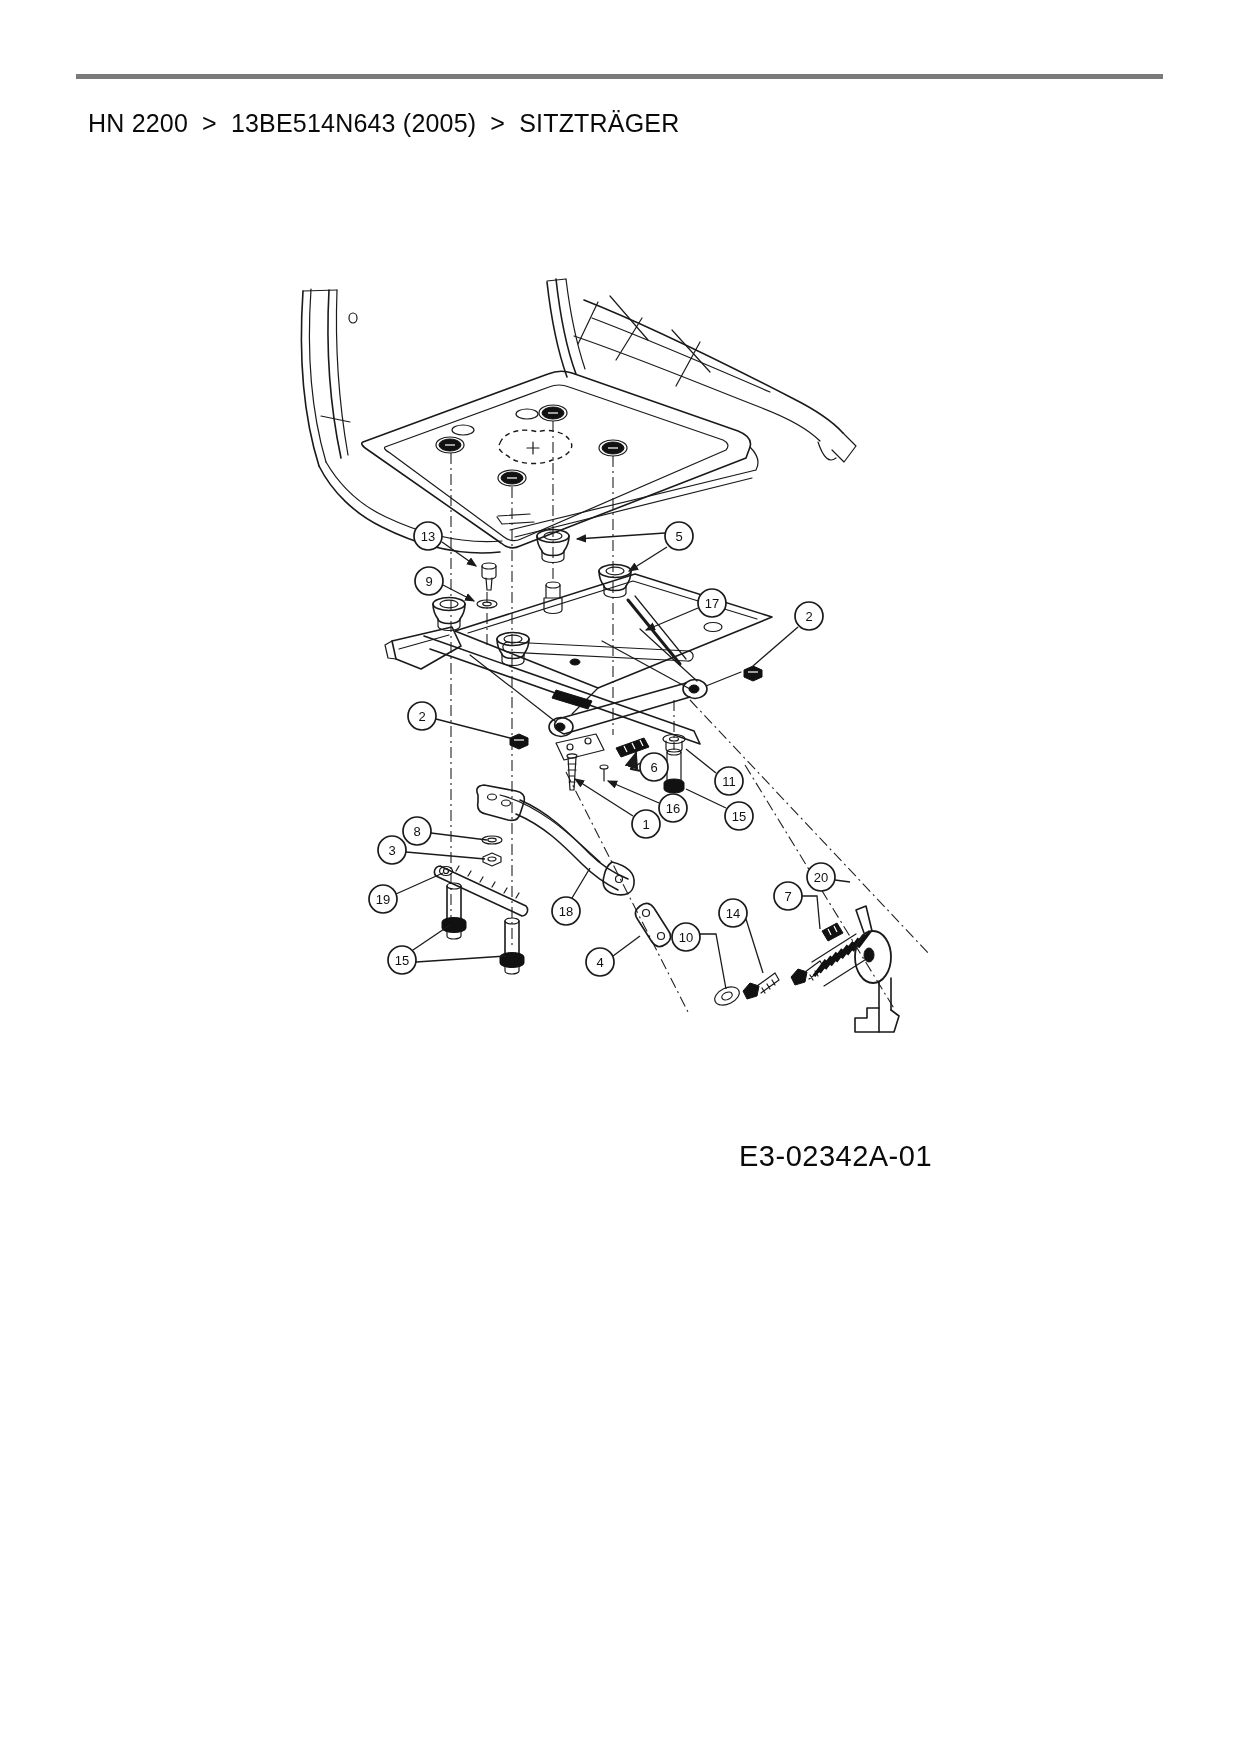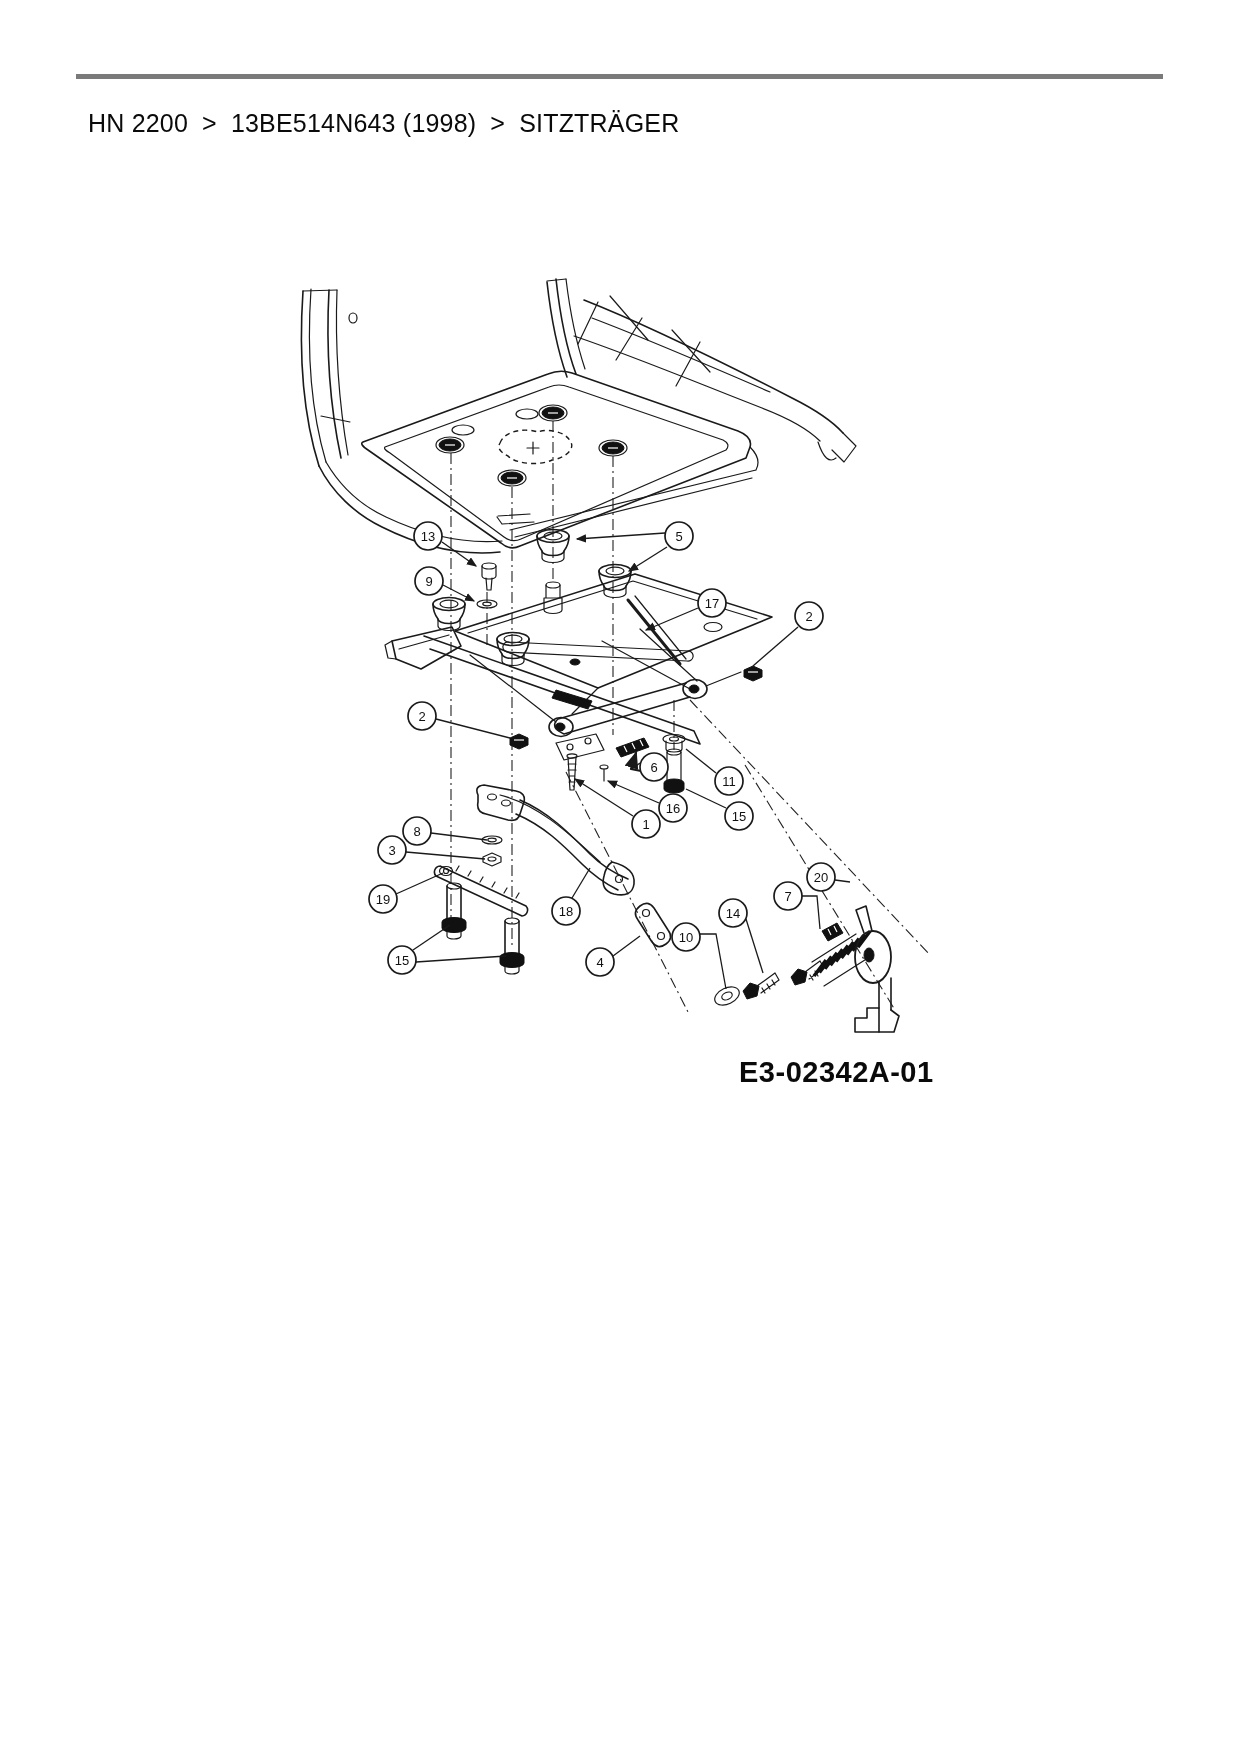--- a/index.html
+++ b/index.html
@@ -9,21 +9,21 @@
   }
   .top-rule{position:absolute;left:76px;top:74px;width:1087px;height:5px;background:#7a7a7a;}
   .breadcrumb{
     position:absolute;left:88px;top:108px;font-size:25px;line-height:1.2;color:#0a0a0a;
     white-space:nowrap;letter-spacing:0.2px;
   }
   .breadcrumb .crumb{cursor:pointer;}
   .breadcrumb .sep{margin:0 14px;}
   .diagram-svg{position:absolute;left:0;top:0;width:1240px;height:1754px;}
   .diagram-code{
-    position:absolute;left:739px;top:1056px;font-size:29px;font-weight:700;
+    position:absolute;left:739px;top:1140px;font-size:29px;font-weight:400;
     letter-spacing:0.5px;color:#0a0a0a;
   }
   
   .ink{stroke:#1a1a1a;fill:none;stroke-width:1.6;stroke-linecap:round;stroke-linejoin:round;}
   .thin{stroke-width:1.2;}
   .bold{stroke-width:3;}
   .dark{fill:#111;stroke:#111;stroke-width:1;}
   .dash{stroke:#222;fill:none;stroke-width:1.1;stroke-dasharray:11 4 2 4;}
   .blob{stroke:#1a1a1a;fill:none;stroke-width:1.4;stroke-dasharray:5 4;}
   .leader{stroke:#1a1a1a;fill:none;stroke-width:1.3;}
@@ -33,21 +33,21 @@
   .coil{stroke:#111;stroke-width:3.4;fill:none;}
 </style>
 </head>
 <body>
 
 <div class="page">
 
   <div class="top-rule"></div>
 
   <nav class="breadcrumb">
-    <span class="crumb">HN 2200</span><span class="sep">&gt;</span><span class="crumb">13BE514N643 (1998)</span><span class="sep">&gt;</span><span class="crumb">SITZTRÄGER</span>
+    <span class="crumb">HN 2200</span><span class="sep">&gt;</span><span class="crumb">13BE514N643 (2005)</span><span class="sep">&gt;</span><span class="crumb">SITZTRÄGER</span>
   </nav>
 
   <svg class="diagram-svg" viewBox="0 0 1240 1754" xmlns="http://www.w3.org/2000/svg">
 
     <defs>
       <marker id="arrowhead" markerWidth="9" markerHeight="8" refX="7" refY="3.2" orient="auto">
         <path d="M0,0 L8,3.2 L0,6.4 Z" fill="#1a1a1a"></path>
       </marker>
       <g id="sym-bushing">
         <ellipse class="ink" cx="0" cy="-9" rx="16" ry="6.5"></ellipse>

